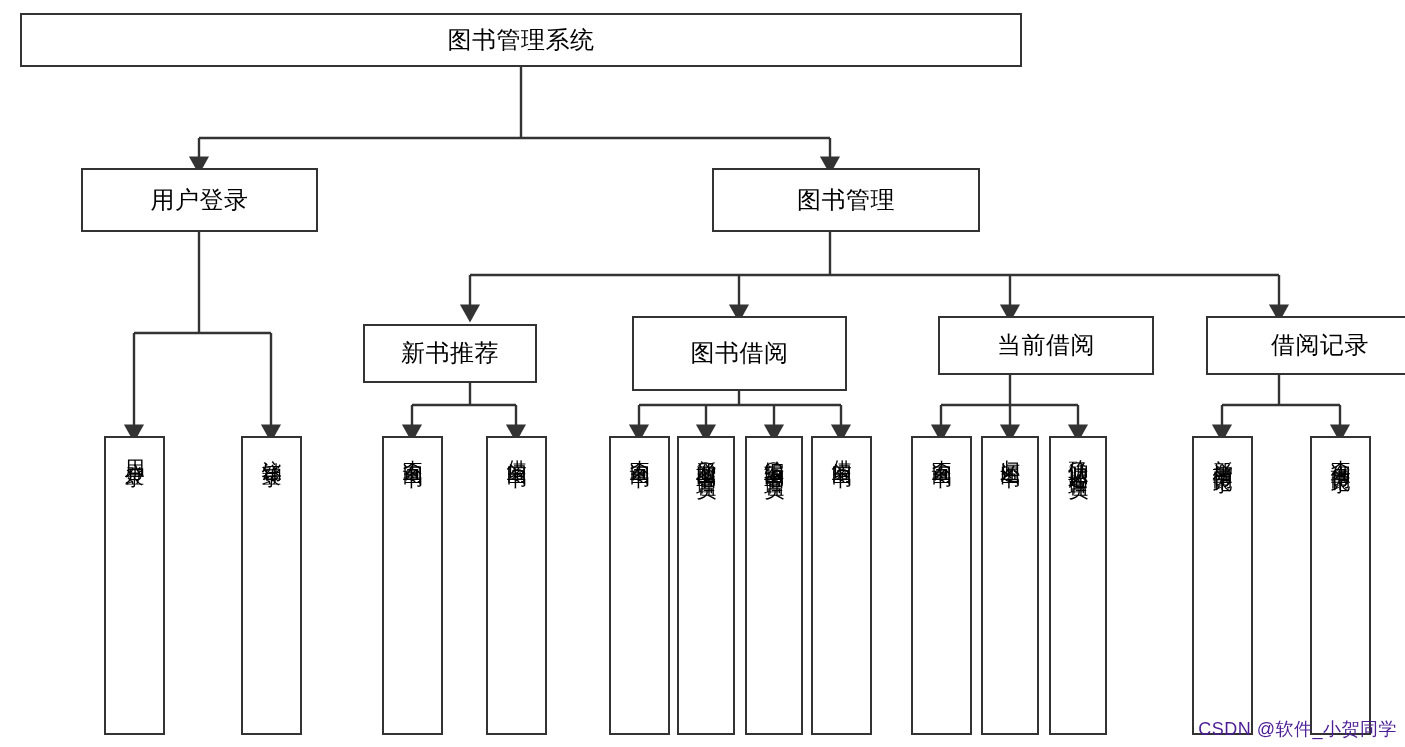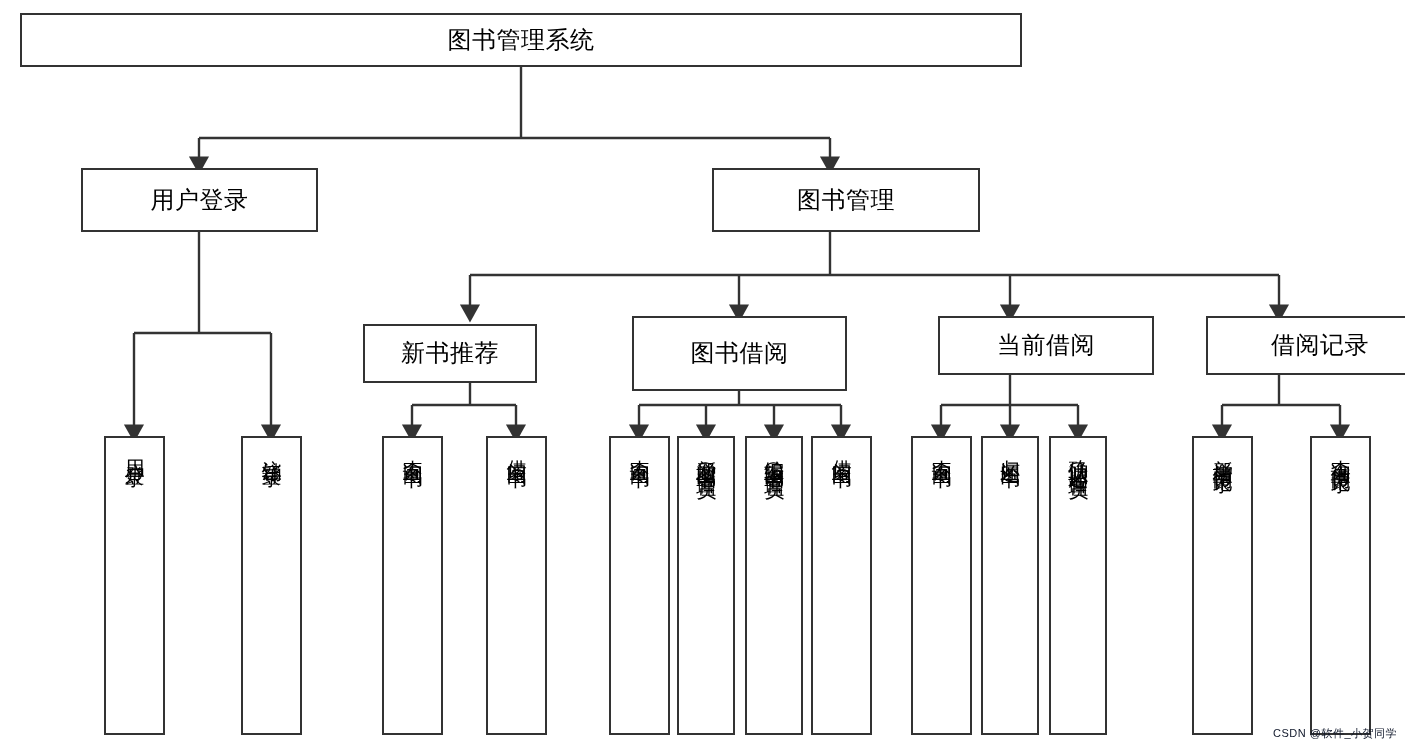--- a/index.html
+++ b/index.html
@@ -54,22 +54,22 @@
   }
   .node.v .vtxt {
     writing-mode: vertical-rl;
     text-orientation: upright;
     display: block;
   }
   #watermark {
     position: absolute;
     right: 8px;
     bottom: 6px;
-    font-size: 11px;
-    color: #0f172a;
+    font-size: 18px;
+    color: #4c1d95;
     letter-spacing: 0.5px;
     z-index: 5;
     white-space: nowrap;
   }
 </style>
 </head>
 <body>
 
 <div id="canvas">
 

